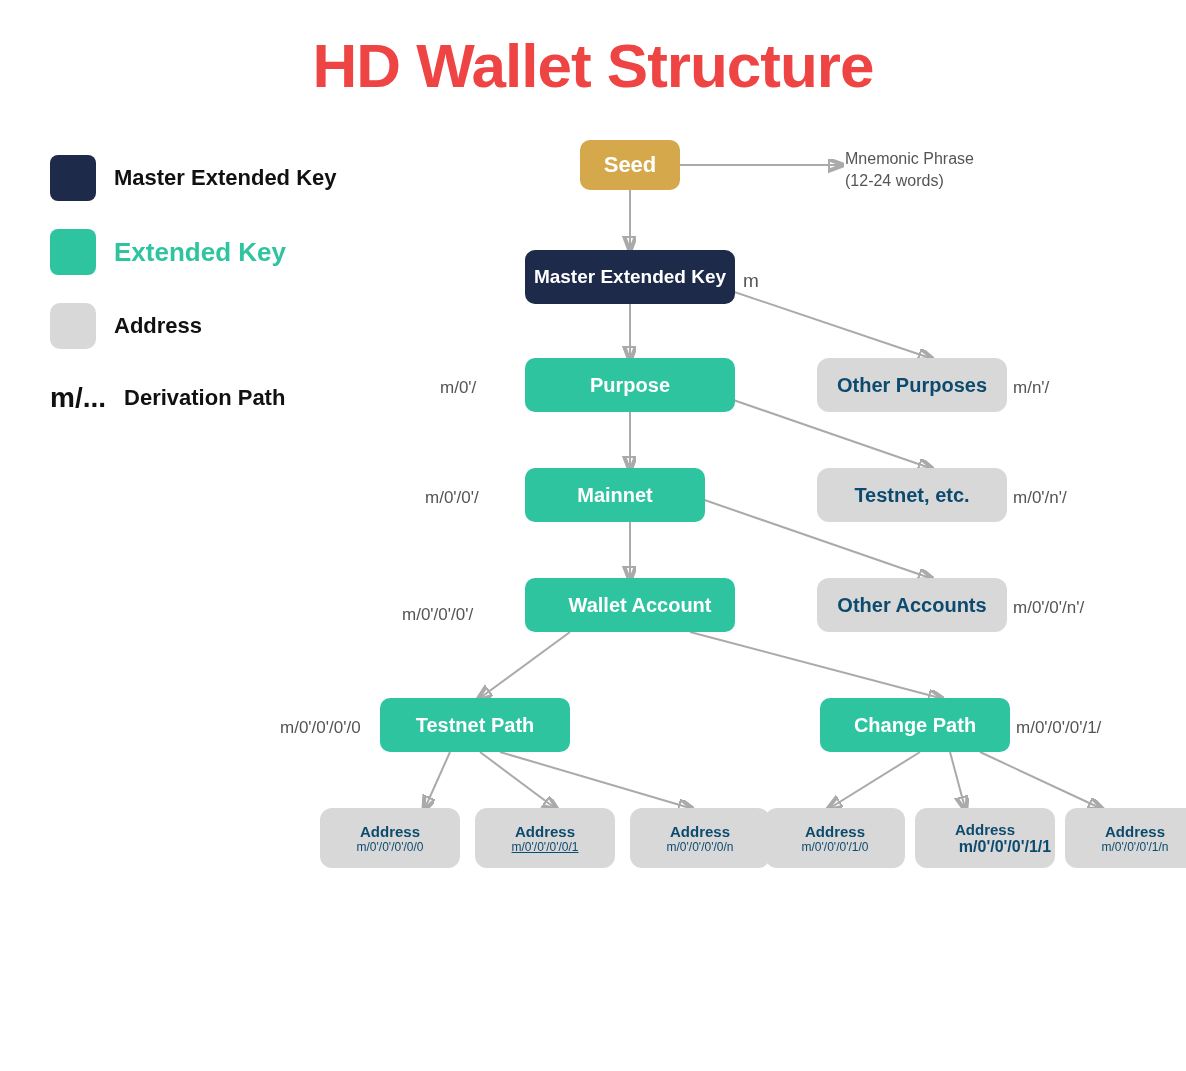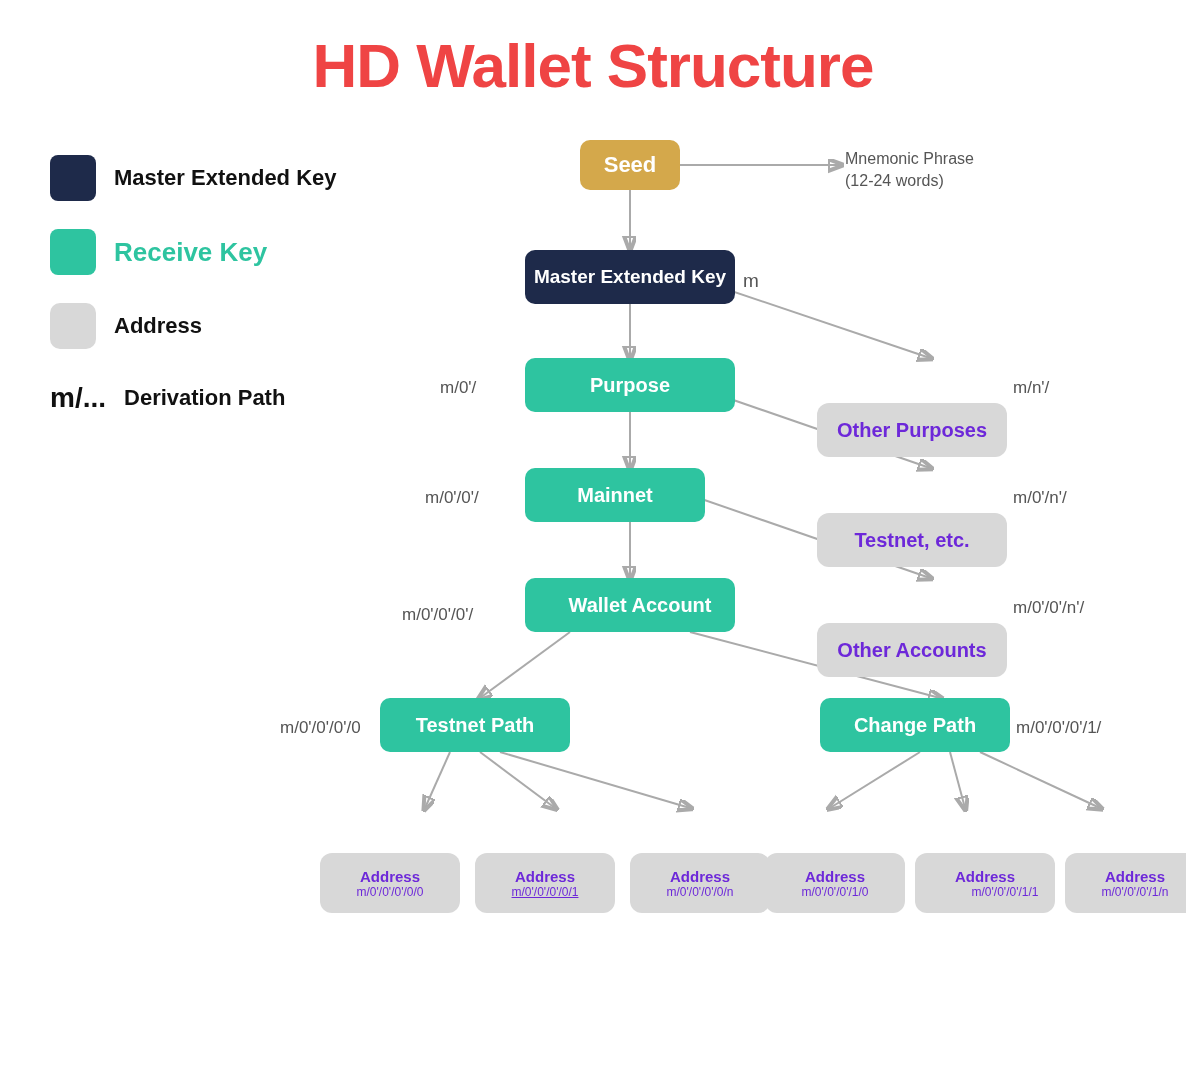--- a/index.html
+++ b/index.html
@@ -120,23 +120,22 @@
       top: 110px;
     }
 
     .node.green-node {
       background: #2ec4a0;
       color: #fff;
     }
 
     .node.gray-node {
       background: #d8d8d8;
-      color: #6d28d9;
+      color: #0c4a6e;
       border-radius: 12px;
-      margin-top: 45px;
     }
 
     .path-label {
       position: absolute;
       font-size: 17px;
       color: #555;
       font-weight: 400;
     }
 
     .mnemonic-label {
@@ -172,21 +171,21 @@
 
   <h1 class="title">HD Wallet Structure</h1>
 
   <div class="legend">
     <div class="legend-item">
       <div class="legend-box dark"></div>
       <span class="legend-text">Master Extended Key</span>
     </div>
     <div class="legend-item">
       <div class="legend-box green"></div>
-      <span class="legend-text green">Receive Key</span>
+      <span class="legend-text green">Extended Key</span>
     </div>
     <div class="legend-item">
       <div class="legend-box gray"></div>
       <span class="legend-text">Address</span>
     </div>
     <div class="legend-path">
       <span class="legend-path-label">m/...</span>
       <span class="legend-path-text">Derivation Path</span>
     </div>
   </div>
@@ -301,21 +300,21 @@
       <div style="font-size:12px;font-weight:400;">m/0'/0'/0'/0/n</div>
     </div>
 
     <div class="node gray-node" style="left:415px;top:668px;width:140px;height:60px;font-size:15px;text-align:center;display:flex;flex-direction:column;justify-content:center;">
       <div style="font-weight:700;">Address</div>
       <div style="font-size:12px;font-weight:400;">m/0'/0'/0'/1/0</div>
     </div>
 
     <div class="node gray-node" style="left:565px;top:668px;width:140px;height:60px;font-size:15px;text-align:center;display:flex;flex-direction:column;justify-content:center;">
       <div style="font-weight:700;">Address</div>
-      <div style="font-size:12px;font-weight:400;padding-left:40px;">m/0'/0'/0'/1/1</div>
+      <div style="font-size:16px;font-weight:700;padding-left:40px;">m/0'/0'/0'/1/1</div>
     </div>
 
     <div class="node gray-node" style="left:715px;top:668px;width:140px;height:60px;font-size:15px;text-align:center;display:flex;flex-direction:column;justify-content:center;">
       <div style="font-weight:700;">Address</div>
       <div style="font-size:12px;font-weight:400;">m/0'/0'/0'/1/n</div>
     </div>
 
   </div>
 
 </div>

